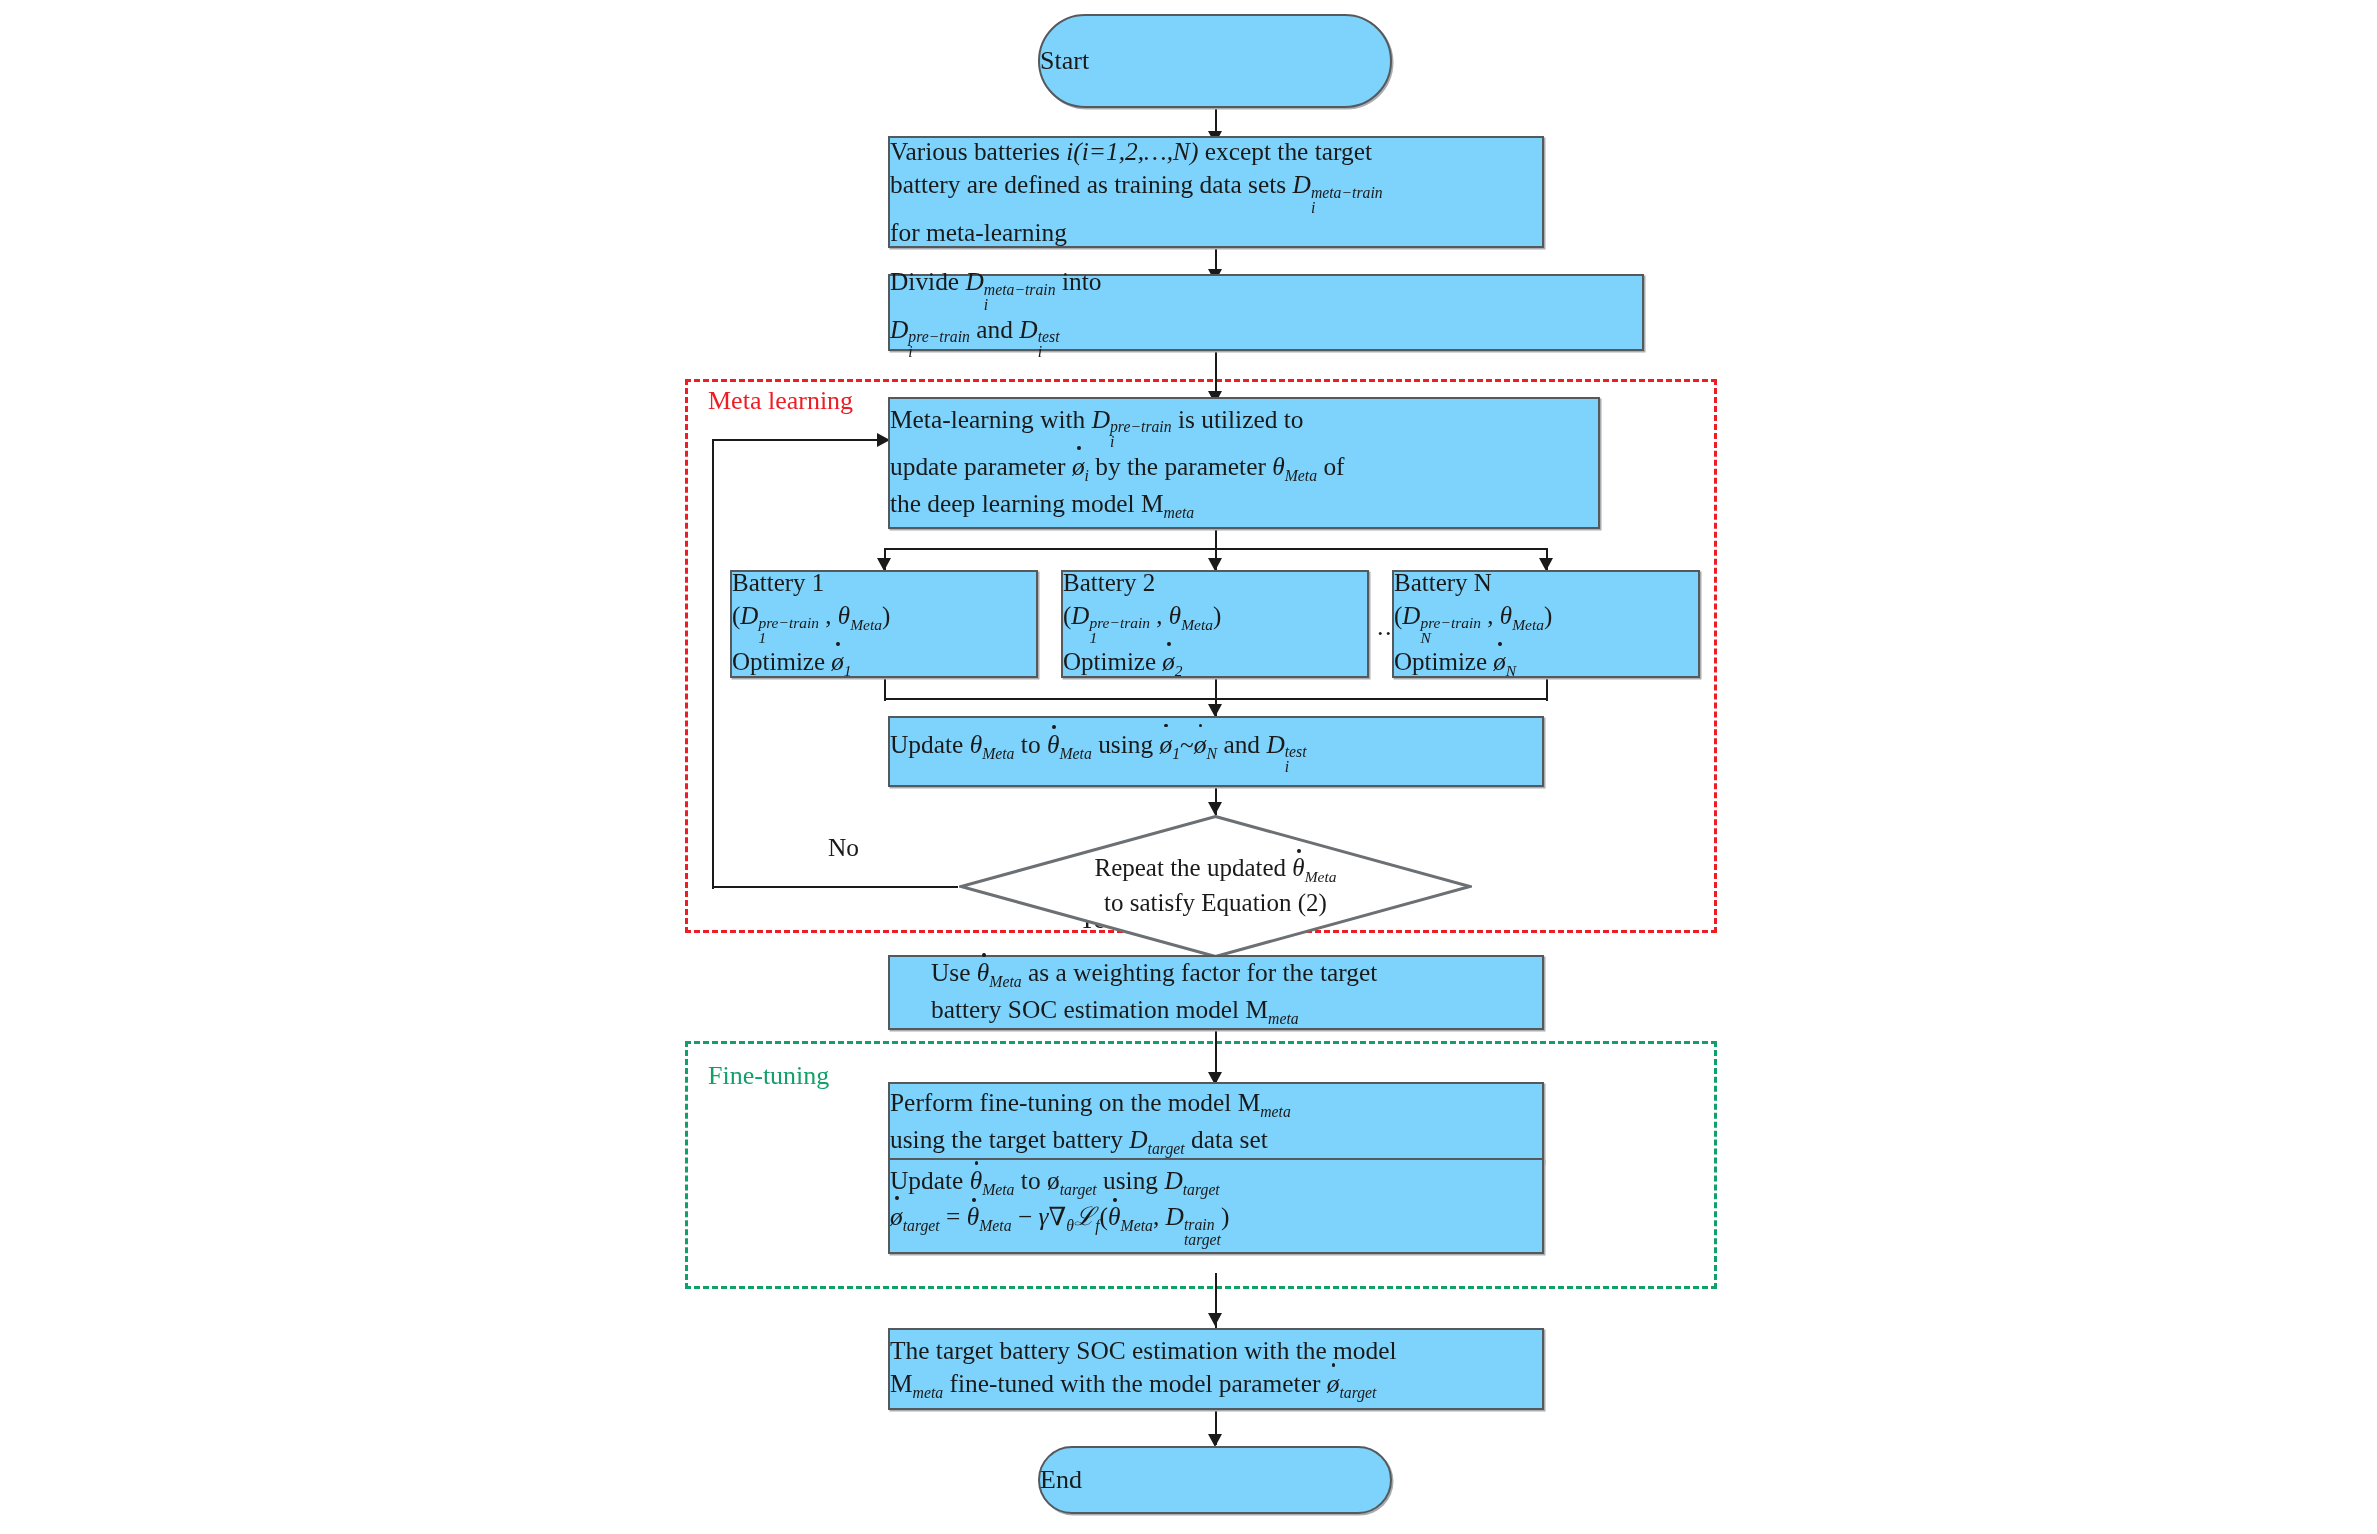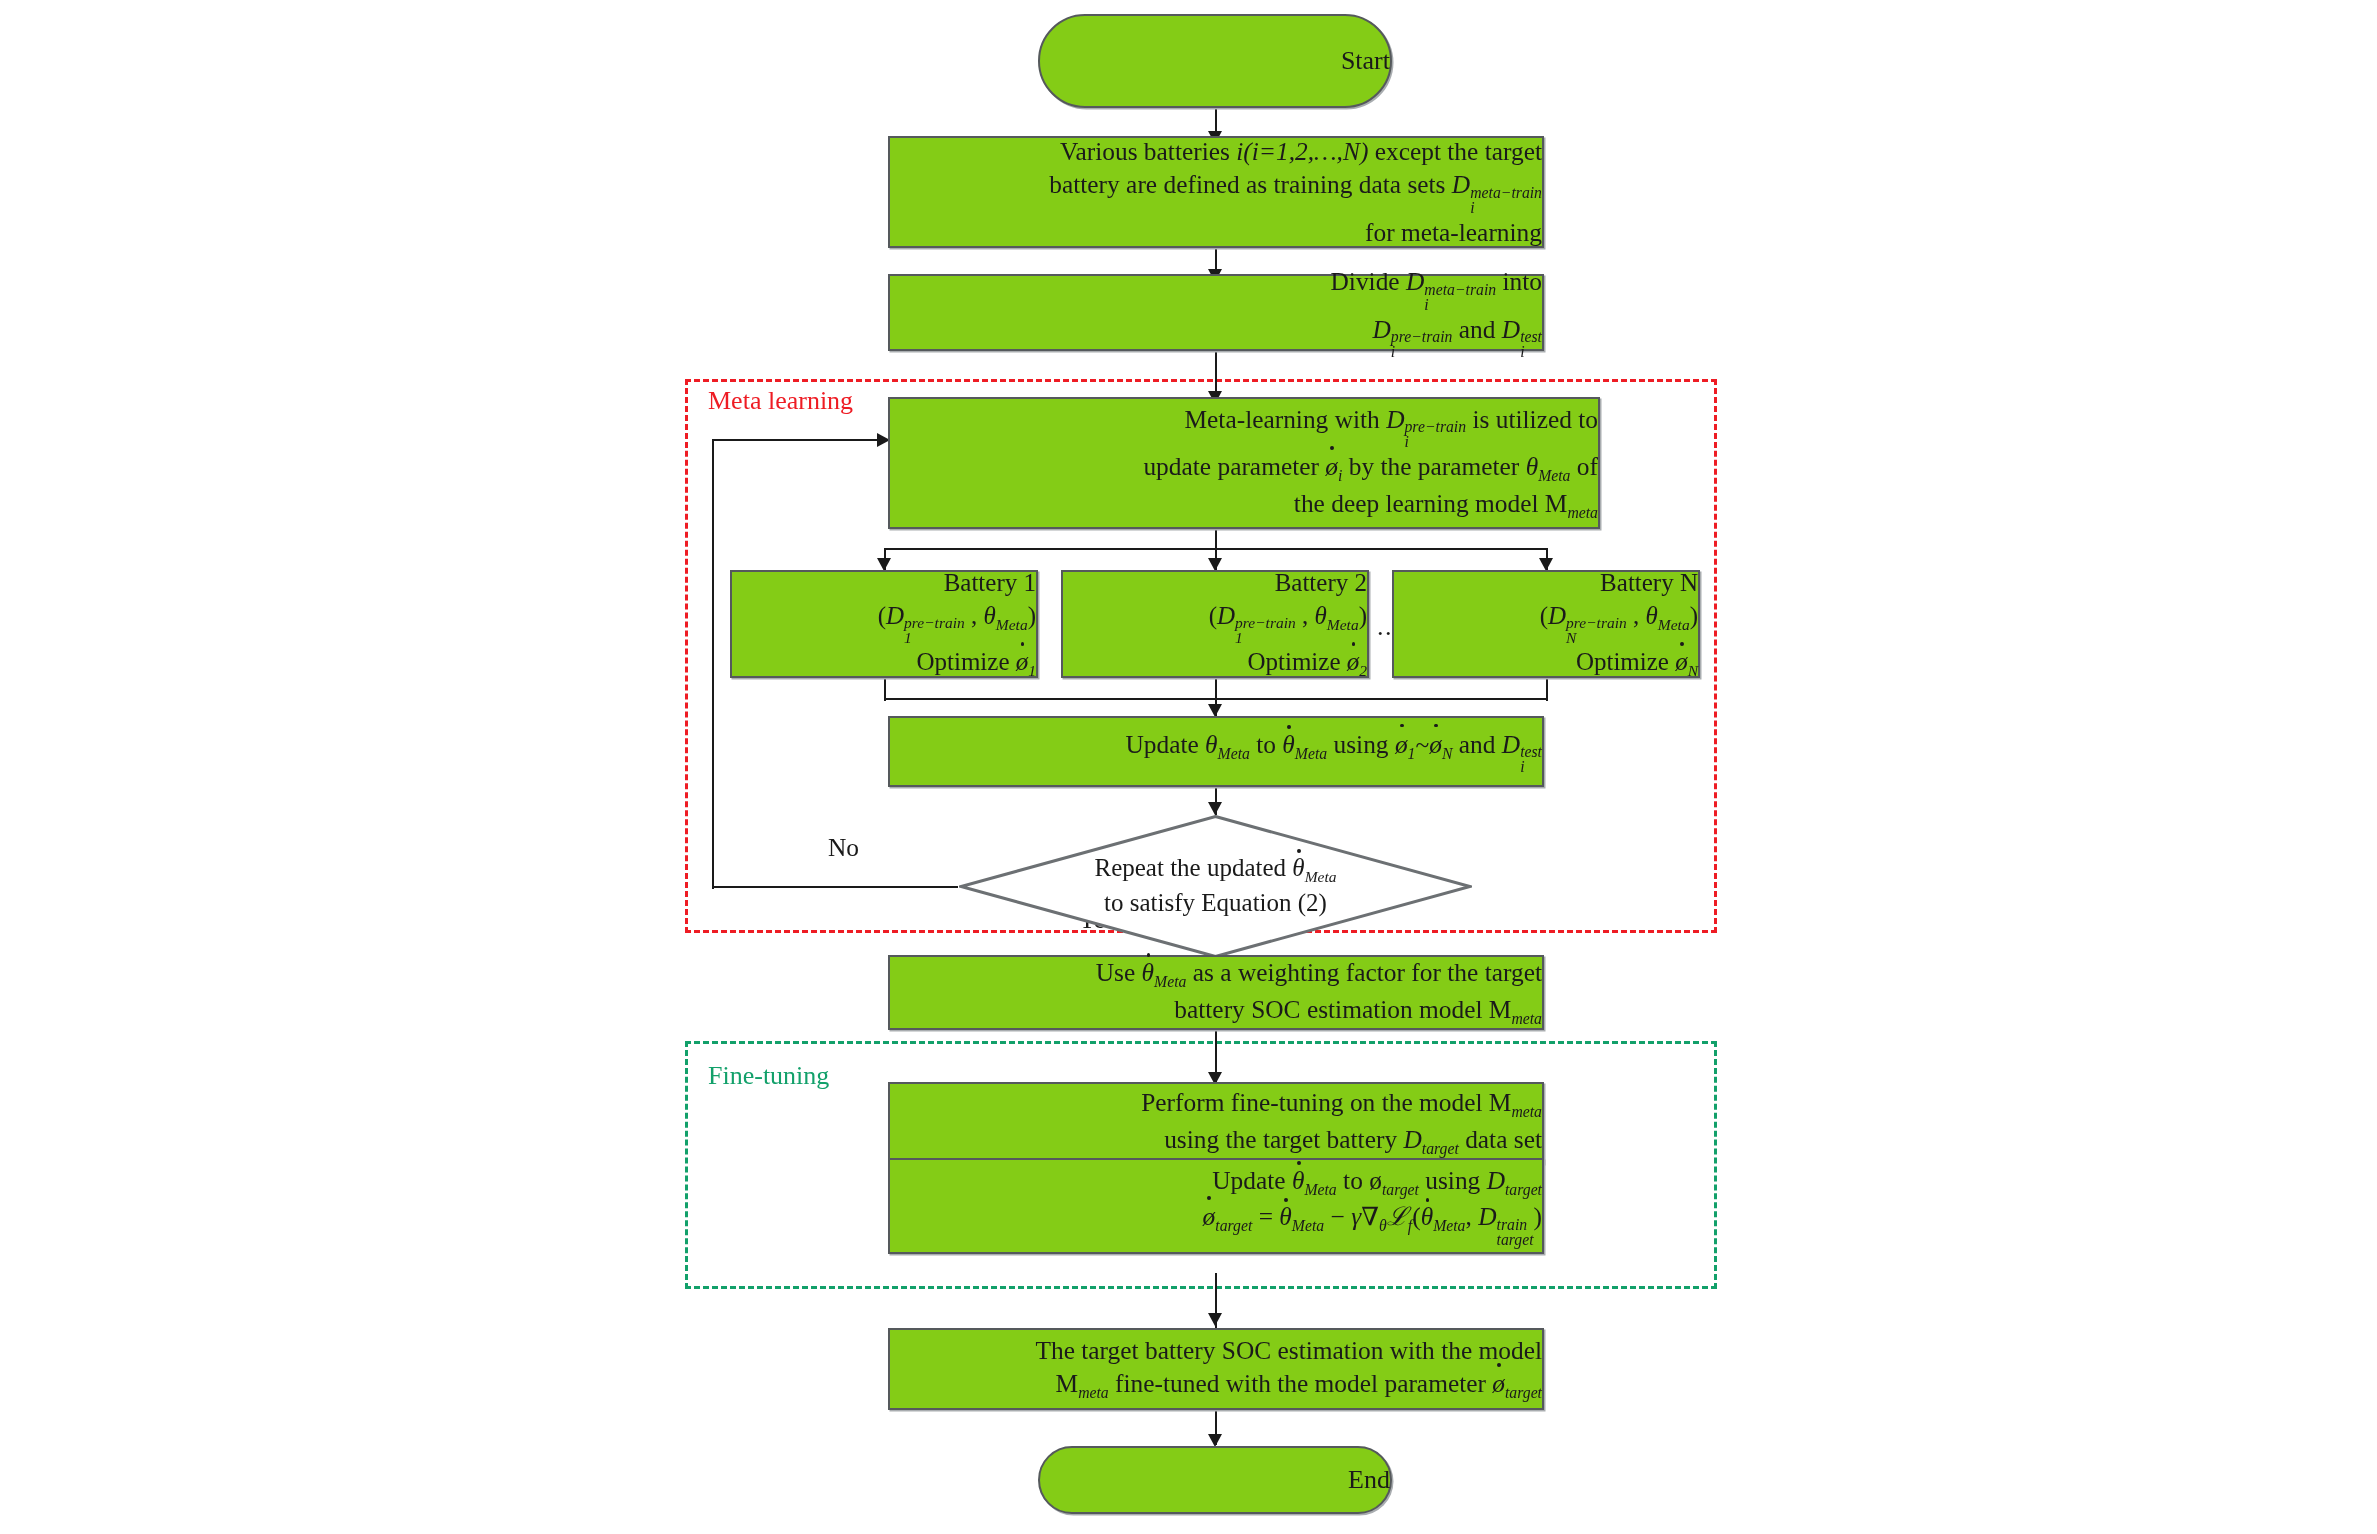--- a/index.html
+++ b/index.html
@@ -1,22 +1,22 @@
 <!DOCTYPE html>
 <html style="font-size:12.3px"><head>
 <meta charset="utf-8">
 <style>
   html,body{margin:0;padding:0;background:#ffffff;}
   body{width:2377px;height:1534px;position:relative;
        font-family:"Liberation Serif","DejaVu Serif",serif;color:#1a1a1a;}
   #stage{position:absolute;left:0;top:0;width:2377px;height:1534px;overflow:hidden;background:#fff;}
 
   
-  .node{position:absolute;box-sizing:border-box;background:#84cc16;
-        display:flex;flex-direction:column;align-items:flex-end;justify-content:center;
+  .node{position:absolute;box-sizing:border-box;background:#7dd3fc;
+        display:flex;flex-direction:column;align-items:flex-start;justify-content:center;
         text-align:center;line-height:1.30;}
   .rect{border:2.3px solid #55595c;box-shadow:1.5px 1.5px 0 0 #a9adb0;}
   .term{border:2.3px solid #55595c;border-radius:48px;box-shadow:1.5px 1.5px 0 0 #a9adb0;}
   .node .ln{display:block;white-space:nowrap;}
 
   
   .t34{font-size:26px;}
   .t33{font-size:25.4px;}
   .t32{font-size:25px;}
 
@@ -129,21 +129,21 @@
     </span>
     <span class="ln">
       <span>battery are defined as training data sets </span><i class="m">D</i><span class="stack">
           <span>meta−train</span>
           <span>i</span>
         </span>
     </span>
     <span class="ln">for meta-learning</span>
   </div>
 
-  <div class="node rect t33" style="left:888px;top:274px;width:656px;height:77px;">
+  <div class="node rect t33" style="left:888px;top:274px;width:756px;height:77px;">
     <span class="ln">
       <span>Divide </span><i class="m">D</i><span class="stack">
           <span>meta−train</span>
           <span>i</span>
         </span><span> into</span>
     </span>
     <span class="ln">
       <i class="m">D</i><span class="stack">
           <span>pre−train</span>
           <span>i</span>

